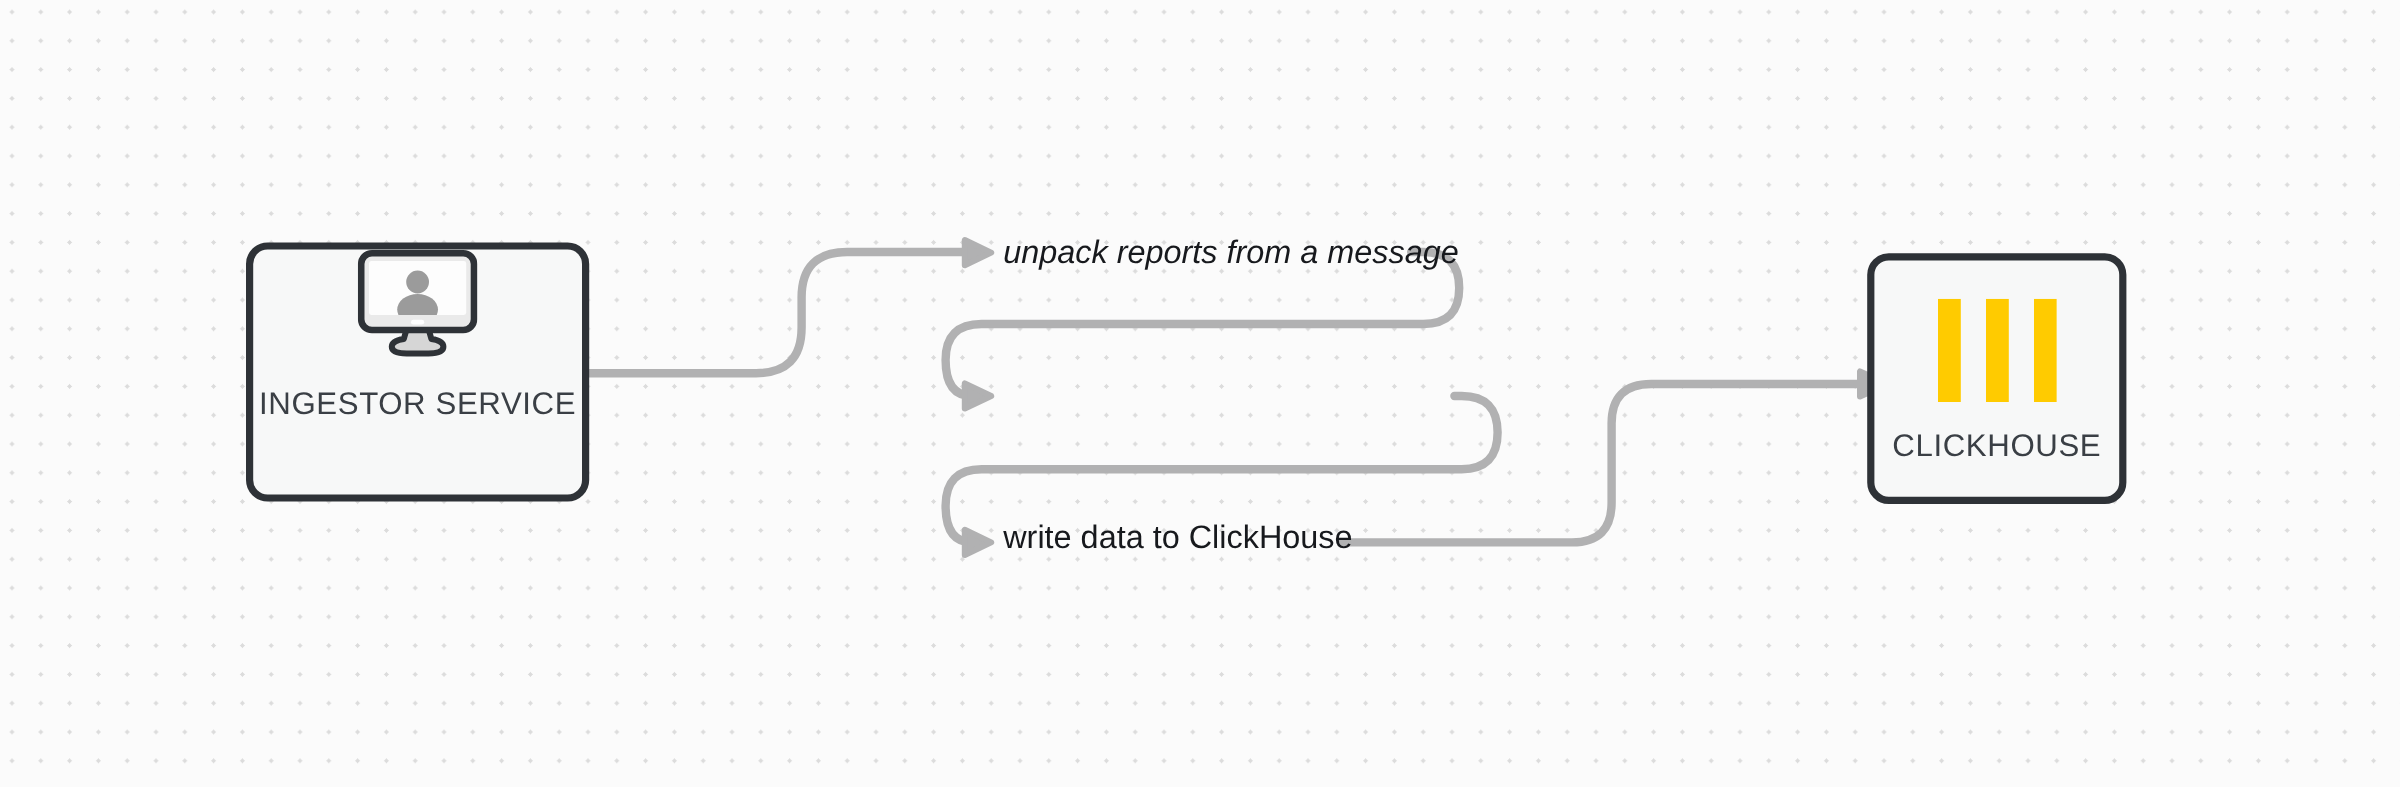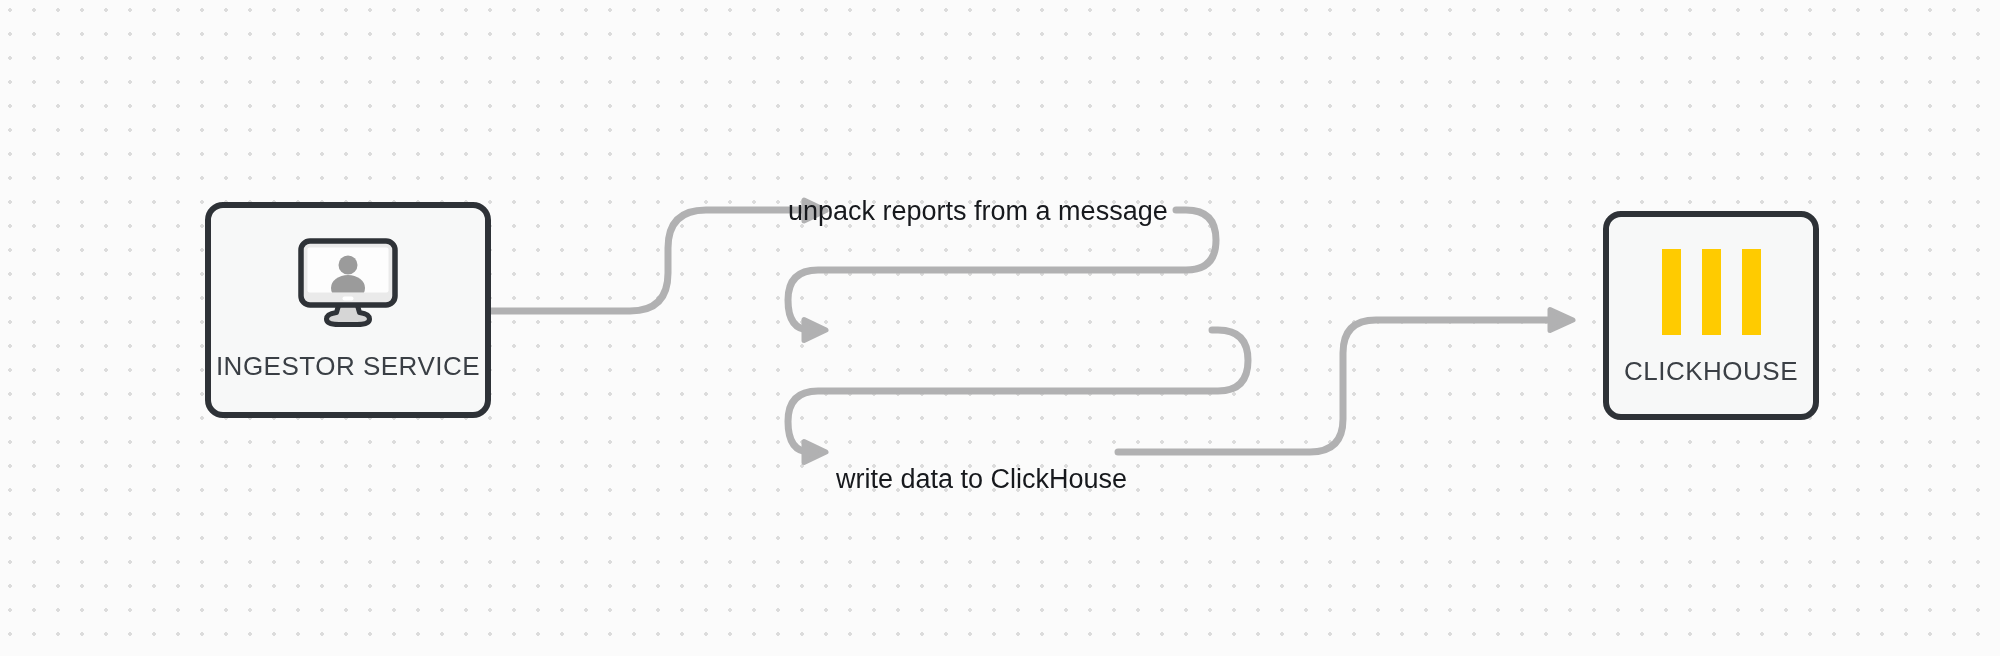--- a/index.html
+++ b/index.html
@@ -19,33 +19,33 @@
   .connector-layer{position:absolute; left:0; top:0; width:2000px; height:656px;}
   .connector-layer path{fill:none; stroke-width:7; stroke-linecap:round; stroke-linejoin:round;}
   .connector-layer polygon{stroke-width:5; stroke-linejoin:round; stroke-linecap:round;}
   .node{
     position:absolute; box-sizing:border-box;
     background:var(--node-fill);
     border:6px solid var(--node-border);
     border-radius:18px;
     display:flex; flex-direction:column; align-items:center;
   }
-  .node-ingestor{left:205px; top:202px; width:286px; height:216px; padding-top:30px;}
-  .node-clickhouse{left:1603px; top:211px; width:216px; height:209px; padding-top:32px;}
+  .node-ingestor{left:205px; top:202px; width:286px; height:216px; }
+  .node-clickhouse{left:1556px; top:211px; width:216px; height:209px; padding-top:32px;}
   .node-label{
     margin-top:21px; font-size:26px; font-weight:500; letter-spacing:.5px;
     color:var(--node-label); white-space:nowrap;
   }
   .step-label{
     position:absolute; transform:translateY(-50%);
     font-size:27px; font-weight:400; color:var(--step-text); white-space:nowrap;
   }
-  .step-1{left:788px; top:211px;}
+  .step-1{left:836px; top:211px;font-style:italic;}
   .step-2{left:836px; top:330px;}
-  .step-3{left:836px; top:479px;}
+  .step-3{left:836px; top:448px;}
 </style>
 </head>
 <body>
 
 <div class="canvas">
 
   <svg class="connector-layer" viewBox="0 0 2000 656" xmlns="http://www.w3.org/2000/svg" aria-hidden="true">
     <path d="M 491 311 L 630 311 Q 668 311 668 273 L 668 248 Q 668 210 706 210 L 803 210" stroke="#b1b1b2"></path>
     <polygon points="804,200 804,221 826,210.5" fill="#b1b1b2" stroke="#b1b1b2"></polygon>
 

